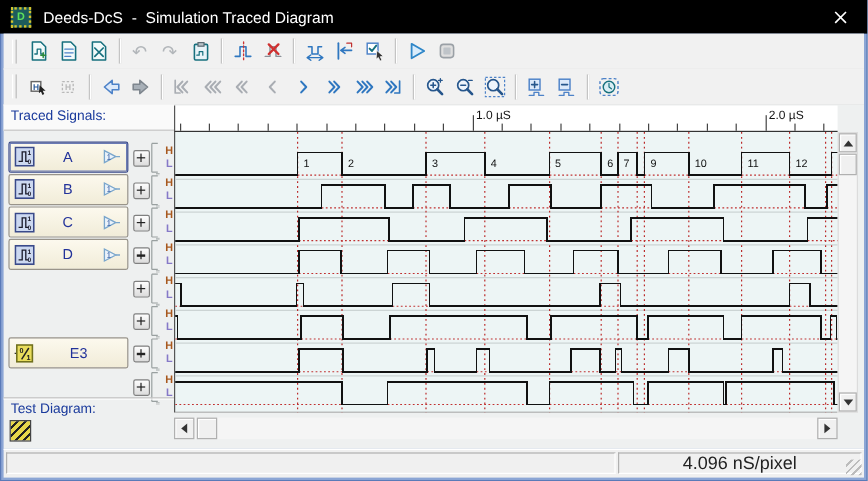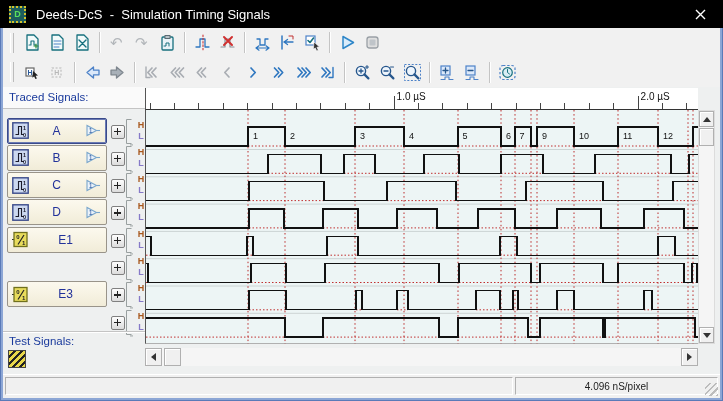--- a/index.html
+++ b/index.html
@@ -62,34 +62,34 @@
   .panel-div{position:absolute;left:0;top:244px;width:142px;height:1px;background:#c4c4c4;box-shadow:0 1px 0 #fff;}
   .test-label{position:absolute;left:6px;top:248px;color:#1a3a9c;font-size:11.5px;}
   .ts-icon{position:absolute;left:5px;top:263px;width:16px;height:16px;
     background:repeating-linear-gradient(135deg,#e8d84a 0 3px,#222 3px 5px);border:1px solid #444;}
   .ts-input{position:absolute;left:25px;top:262px;width:114px;height:19px;border:1px solid #8a8a2a;
     background:#fffbe9;color:#8b1a1a;font-size:11.5px;font-family:"Liberation Sans",sans-serif;
     padding:1px 4px;box-sizing:border-box;}
   
   .statusbar{position:absolute;left:3px;top:374px;width:717px;height:23px;background:#f0f0f0;border-top:1px solid #fff;}
   .status-sec{position:absolute;top:2px;height:18px;border:1px solid;border-color:#b0b0b0 #fff #fff #b0b0b0;
-    box-sizing:border-box;font-size:10px;color:#222;display:flex;align-items:center;justify-content:center;}
+    box-sizing:border-box;font-size:15px;color:#222;display:flex;align-items:center;justify-content:center;}
   #status-left{left:2px;width:508px;}
   #status-right{left:512px;width:203px;}
   .grip-corner{position:absolute;right:2px;bottom:2px;width:13px;height:13px;
     background:repeating-linear-gradient(135deg,transparent 0 3px,#bcbcbc 3px 4.5px);}
 </style>
 </head>
 <body>
 
 <div id="window">
 
   <div class="titlebar">
     <div class="app-icon">D</div>
-    <div class="title-text">Deeds-DcS  -  Simulation Timing Signals</div>
+    <div class="title-text">Deeds-DcS  -  Simulation Traced Diagram</div>
     <div class="close-btn">
       <svg width="13" height="13">
         <path d="M2 2 L11 11 M11 2 L2 11" stroke="#fff" stroke-width="1.4"></path>
       </svg>
     </div>
   </div>
 
   <div class="toolbar" id="tb1">
     <div class="grip"></div>
   <div class="tbtn">
@@ -485,32 +485,20 @@
               <path d="M2.5 1.5h5M2.5 1.5v24M2.5 25.5h5" stroke="#99a0a0" fill="none" stroke-width="1"></path>
               <path d="M6 26.6h3M6 27.9h3" stroke="#aab0b0" stroke-width=".8"></path>
             </svg>
           </span>
           <div class="hl">
             <span class="h">H</span>
             <span class="l">L</span>
           </div>
         </div>
         <div class="sig-row" style="top: 139.7px;">
-          <div class="sig-btn">
-            <span style="display: flex;">
-              <svg width="17" height="17" viewBox="0 0 17 17">
-                <path d="M0 8.5h2" stroke="#333" stroke-width="1.2"></path>
-                <rect x="2" y="1.5" width="13" height="14" fill="#e8dc5c" stroke="#70701c" stroke-width="1.3"></rect>
-                <path d="M12 4 6 13.5" stroke="#222" stroke-width="1.2"></path>
-                <text x="4.2" y="8" font-size="6" font-weight="bold" fill="#222" font-family="Liberation Sans,sans-serif">0</text>
-                <text x="10" y="14.2" font-size="6" font-weight="bold" fill="#222" font-family="Liberation Sans,sans-serif">1</text>
-              </svg>
-            </span>
-            <span class="sig-name">E1</span>
-          </div>
           <div class="plus-btn"></div>
           <span style="position: absolute; left: 121px; top: 0px; display: flex;">
             <svg width="10" height="28" viewBox="0 0 10 28">
               <path d="M2.5 1.5h5M2.5 1.5v24M2.5 25.5h5" stroke="#99a0a0" fill="none" stroke-width="1"></path>
               <path d="M6 26.6h3M6 27.9h3" stroke="#aab0b0" stroke-width=".8"></path>
             </svg>
           </span>
           <div class="hl">
             <span class="h">H</span>
             <span class="l">L</span>
@@ -666,21 +654,21 @@
       <div class="sbtn" style="left:0;top:0;width:17px;height:18px;">
           <div class="arr left"></div>
         </div>
       <div class="thumb" style="left:19px;top:0;width:17px;height:18px;"></div>
       <div class="sbtn" style="right:0;top:0;width:17px;height:18px;">
           <div class="arr right"></div>
         </div>
     </div>
 
     <div class="panel-div"></div>
-    <div class="test-label">Test Signals:</div>
+    <div class="test-label">Test Diagram:</div>
     <div class="ts-icon"></div>
   </div>
 
   <div class="statusbar">
     <div class="status-sec" id="status-left"></div>
     <div class="status-sec" id="status-right">4.096 nS/pixel</div>
     <div class="grip-corner"></div>
   </div>
 </div>
 

